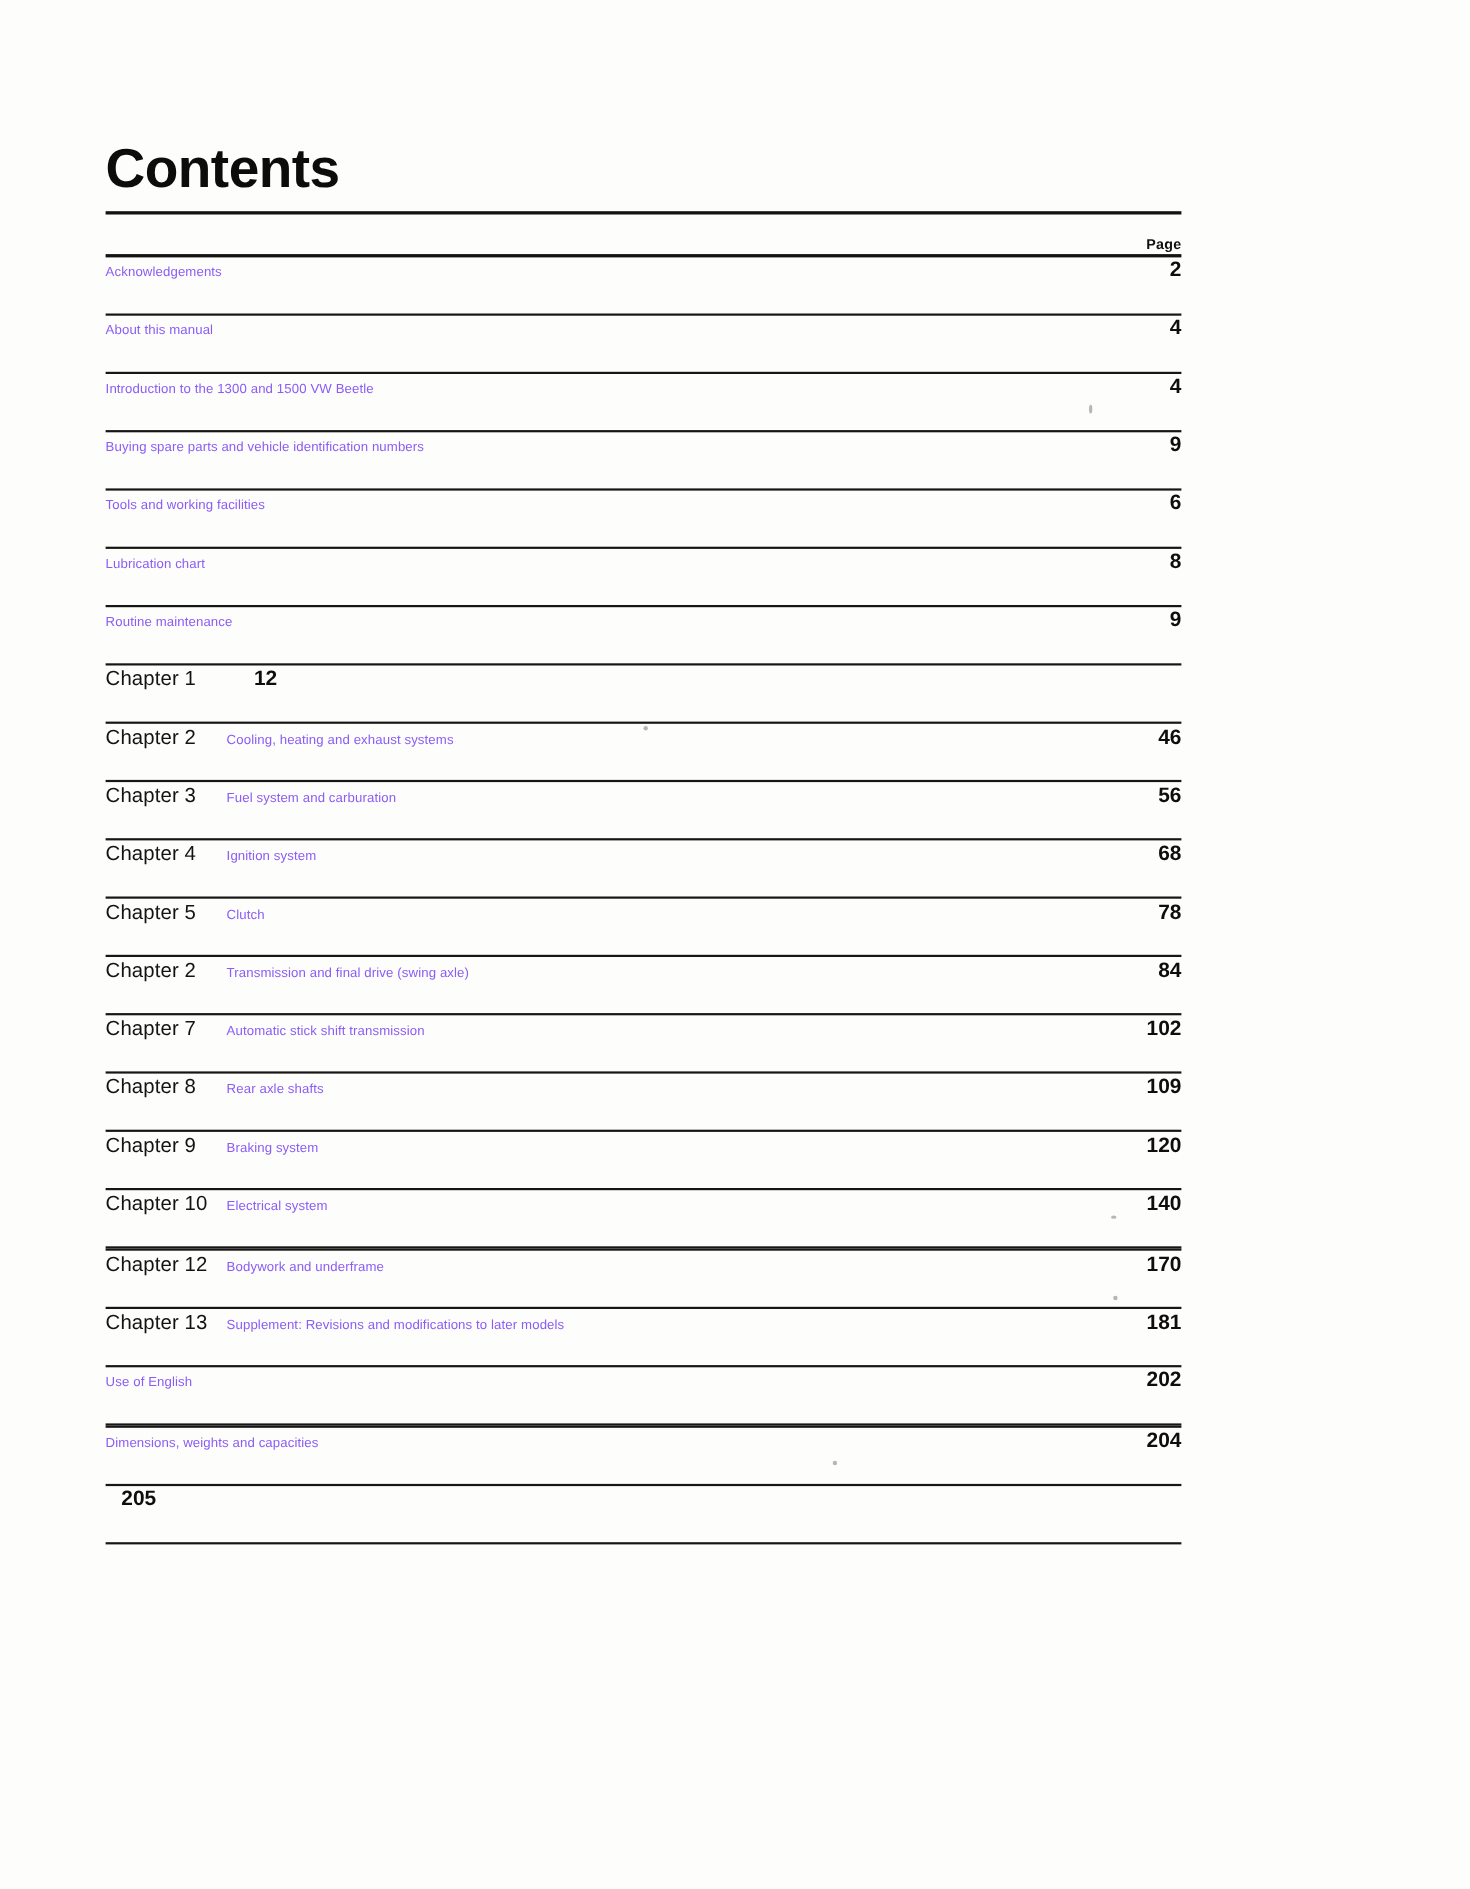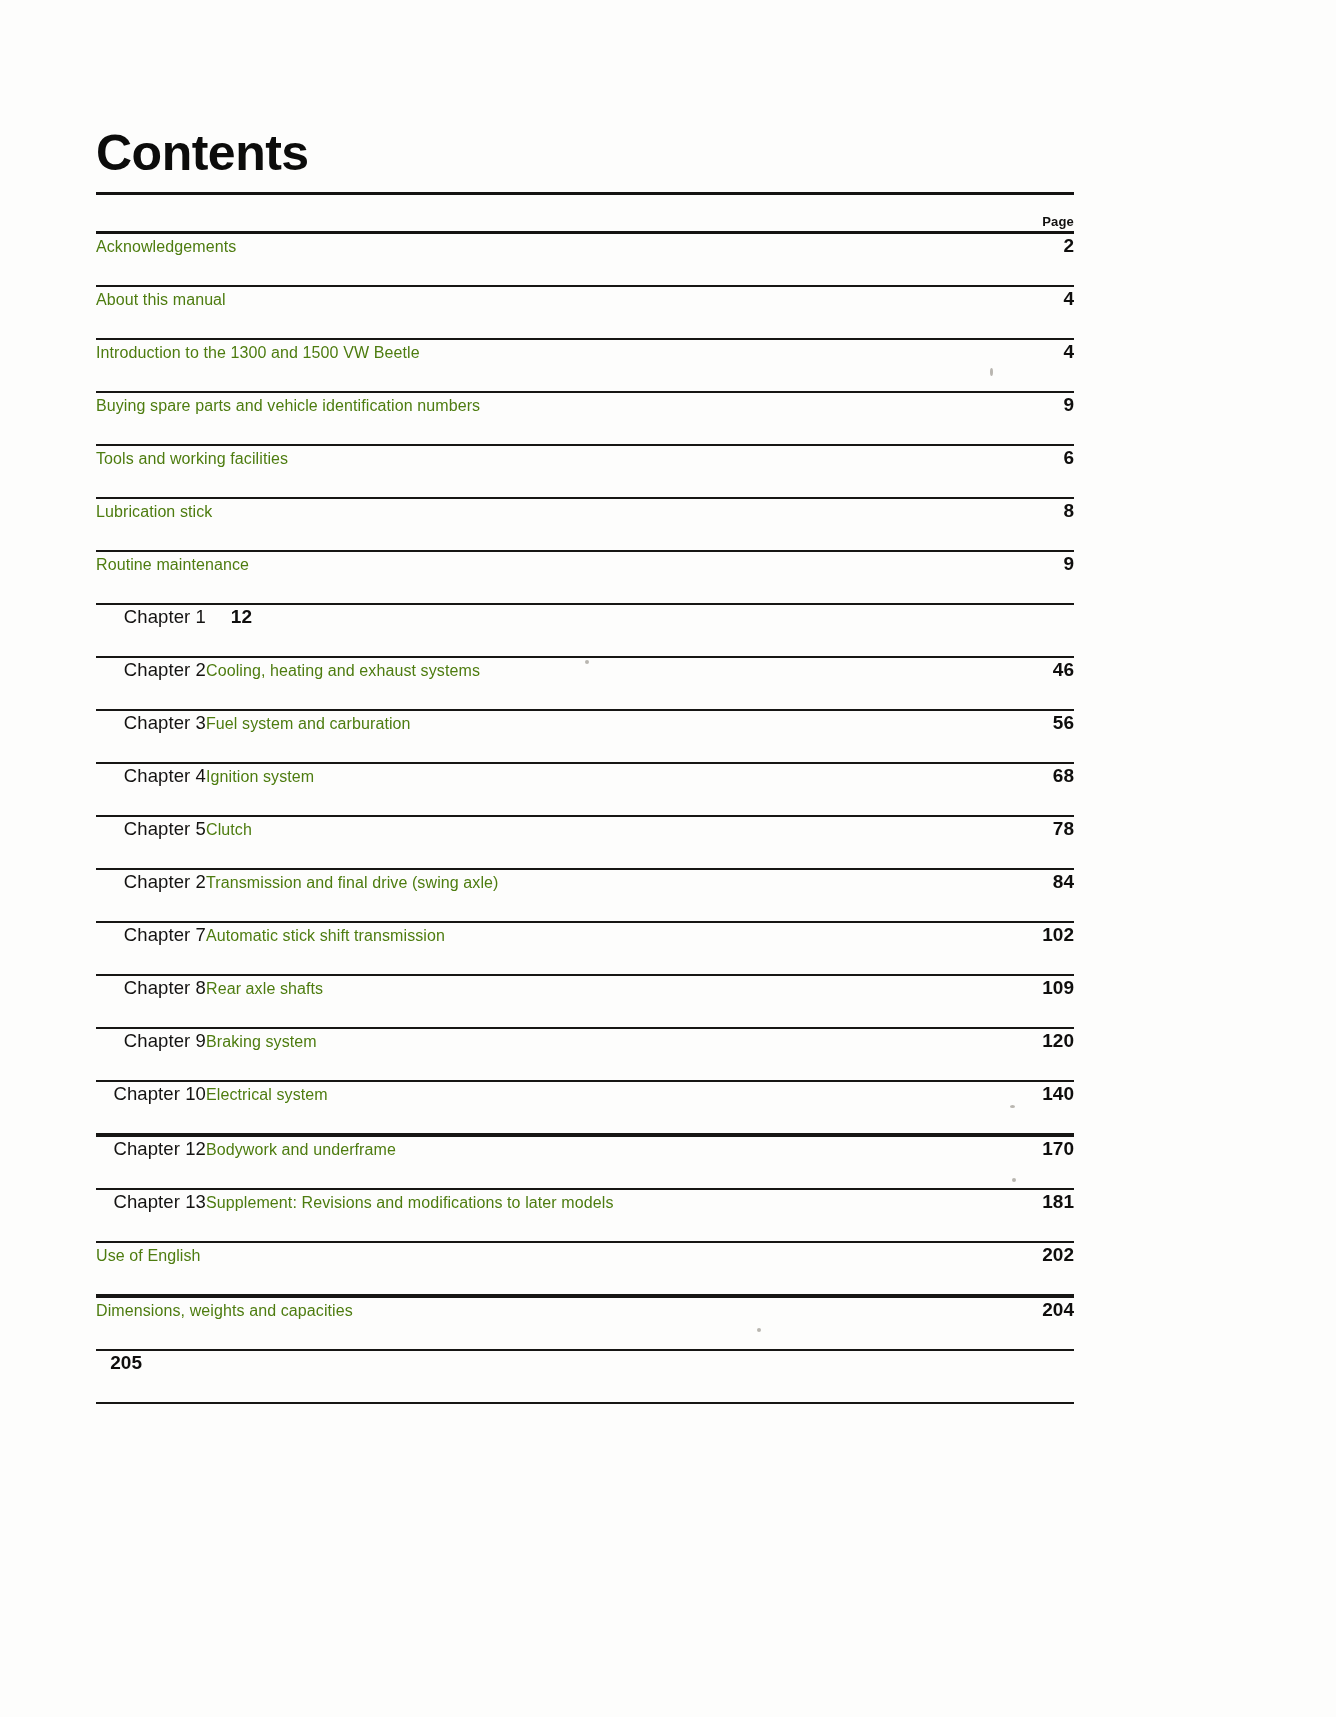--- a/index.html
+++ b/index.html
@@ -72,27 +72,26 @@
     height: 51px;
     padding-top: 1px;
     box-sizing: border-box;
   }
   .row .chap {
     flex: 0 0 110px;
     font-size: 18.5px;
     letter-spacing: 0.1px;
     white-space: nowrap;
     color: #141312;
-    text-align: right;
   }
   .row .label {
     flex: 1 1 auto;
-    font-size: 16px;
+    font-size: 12px;
     letter-spacing: 0.1px;
-    color: #4d7c0f;
+    color: #8b5cf6;
     white-space: nowrap;
   }
   .row .pageno {
     flex: 0 0 auto;
     font-size: 19px;
     font-weight: bold;
     text-align: right;
     min-width: 46px;
     color: #0f0e0d;
   }
@@ -146,21 +145,21 @@
           <span class="label">Buying spare parts and vehicle identification numbers</span>
           <span class="pageno">9</span>
         </li>
         <li class="sep"></li>
         <li class="row plain">
           <span class="label">Tools and working facilities</span>
           <span class="pageno">6</span>
         </li>
         <li class="sep"></li>
         <li class="row plain">
-          <span class="label">Lubrication stick</span>
+          <span class="label">Lubrication chart</span>
           <span class="pageno">8</span>
         </li>
         <li class="sep"></li>
         <li class="row plain">
           <span class="label">Routine maintenance</span>
           <span class="pageno">9</span>
         </li>
         <li class="sep"></li>
         <li class="row">
           <span class="chap">Chapter 1</span>

